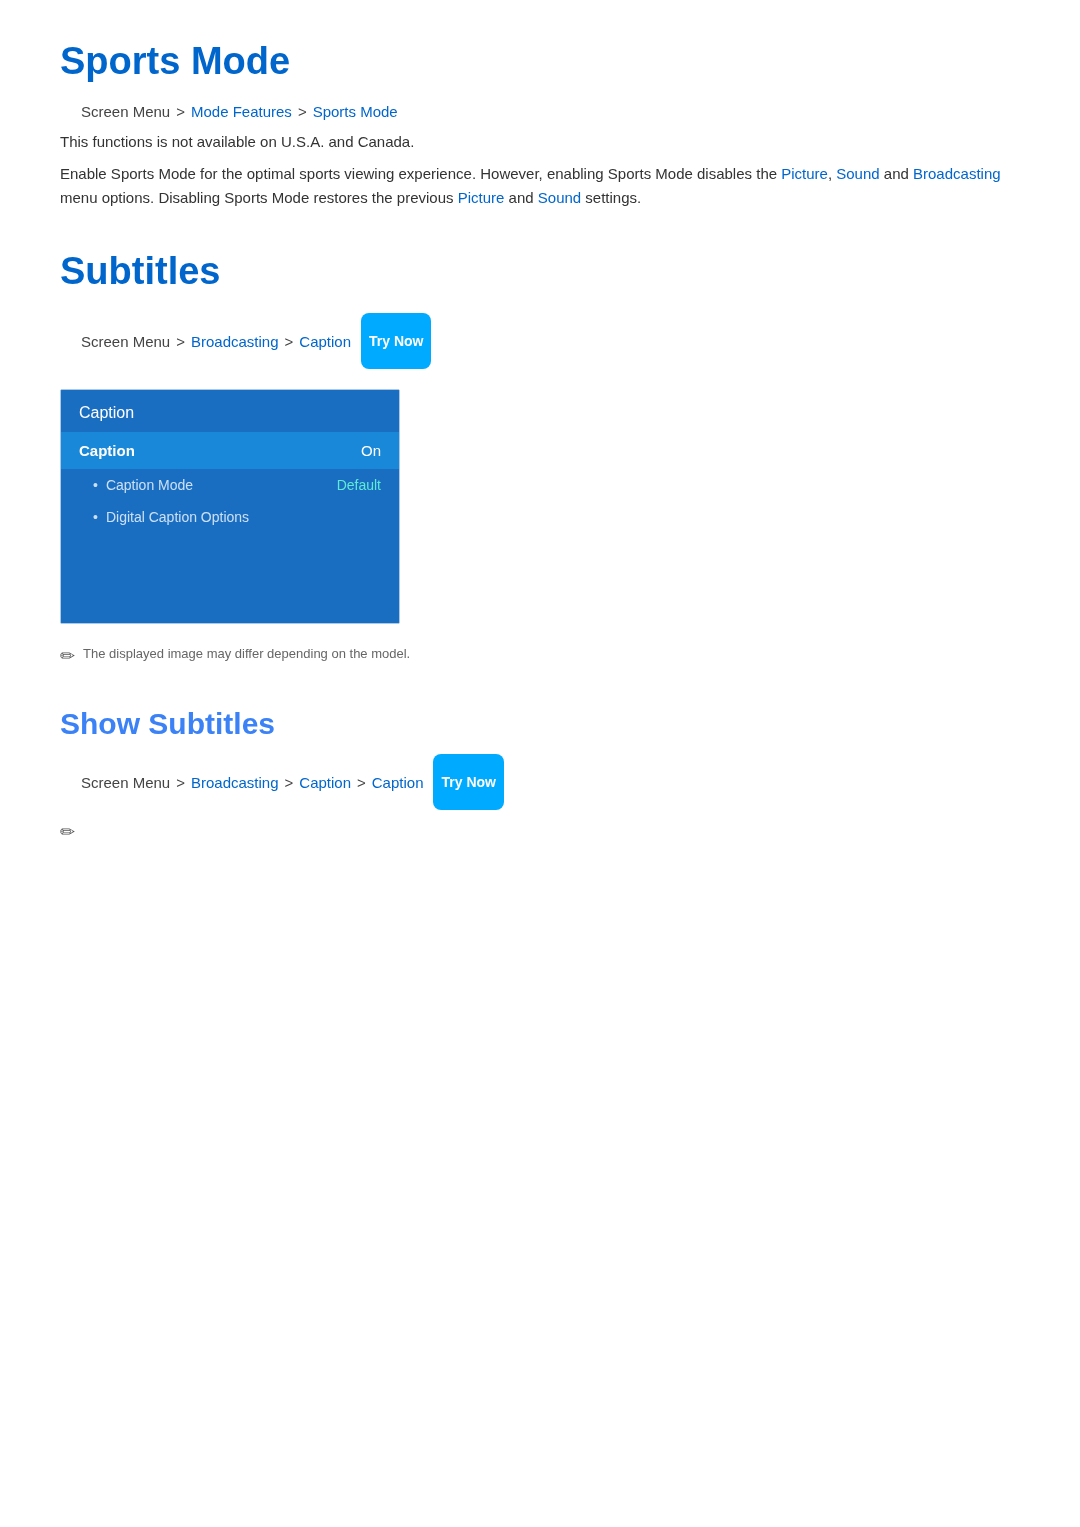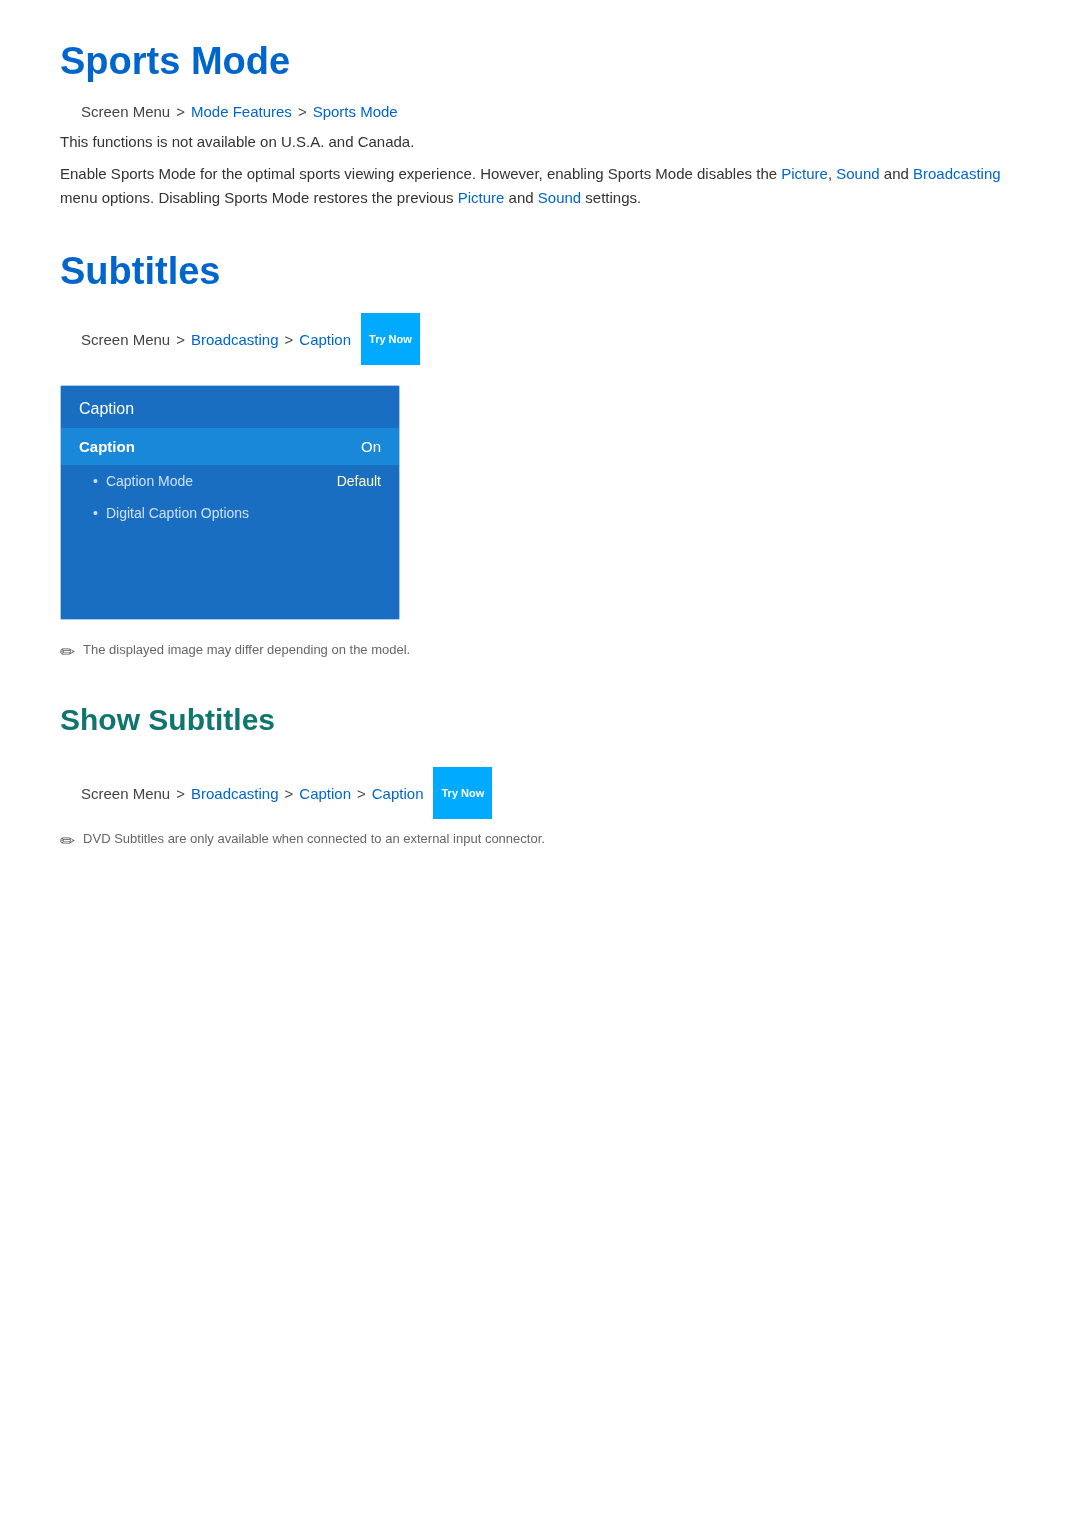--- a/index.html
+++ b/index.html
@@ -46,24 +46,24 @@
 
     .breadcrumb-separator {
       color: #444;
       margin: 0 2px;
     }
 
     .try-now-badge {
       display: inline-block;
       background: #00aaff;
       color: #ffffff;
-      font-size: 11px;
+      font-size: 14px;
       font-weight: 600;
       padding: 20px 8px;
-      border-radius: 0;
+      border-radius: 8px;
       margin-left: 6px;
       vertical-align: middle;
     }
 
     .body-text {
       font-size: 15px;
       color: #333;
       line-height: 1.6;
       margin-bottom: 8px;
     }
@@ -115,21 +115,21 @@
       padding: 8px 18px 8px 32px;
       font-size: 14px;
     }
 
     .caption-menu-sub-item .bullet {
       margin-right: 8px;
       color: #cce0f5;
     }
 
     .caption-menu-sub-item .sub-item-value {
-      color: #fef9c3;
+      color: #5eead4;
       font-weight: 400;
       margin-left: 35px;
     }
 
     .caption-menu-sub-item-row {
       display: flex;
       align-items: center;
       flex: 1;
     }
 
@@ -155,22 +155,22 @@
 
     .note-text {
       font-size: 13px;
       color: #666;
       line-height: 1.5;
     }
 
     .subsection-title {
       font-size: 30px;
       font-weight: 600;
-      color: #0f766e;
-      margin-bottom: 30px;
+      color: #3b82f6;
+      margin-bottom: 13px;
     }
   </style>
 </head>
 <body>
 
 <div class="section">
   <h1 class="section-title">Sports Mode</h1>
 
   <div class="breadcrumb">
     <span>Screen Menu</span>
@@ -238,15 +238,14 @@
     <span class="breadcrumb-separator">&gt;</span>
     <span class="breadcrumb-link">Caption</span>
     <span class="breadcrumb-separator">&gt;</span>
     <span class="breadcrumb-link">Caption</span>
     <span class="try-now-badge">Try Now</span>
   </div>
 
 
   <div class="note-row">
     <span class="note-icon">✏</span>
-    <span class="note-text">DVD Subtitles are only available when connected to an external input connector.</span>
   </div>
 </div>
 
 </body></html>

